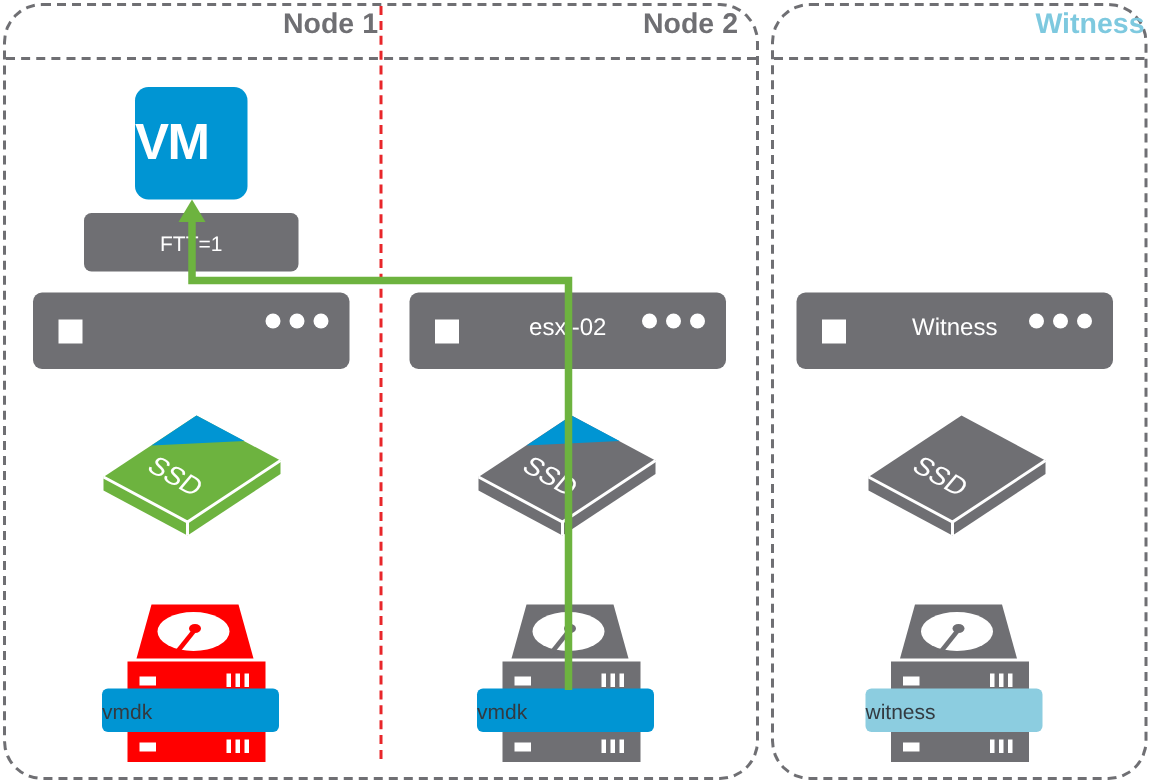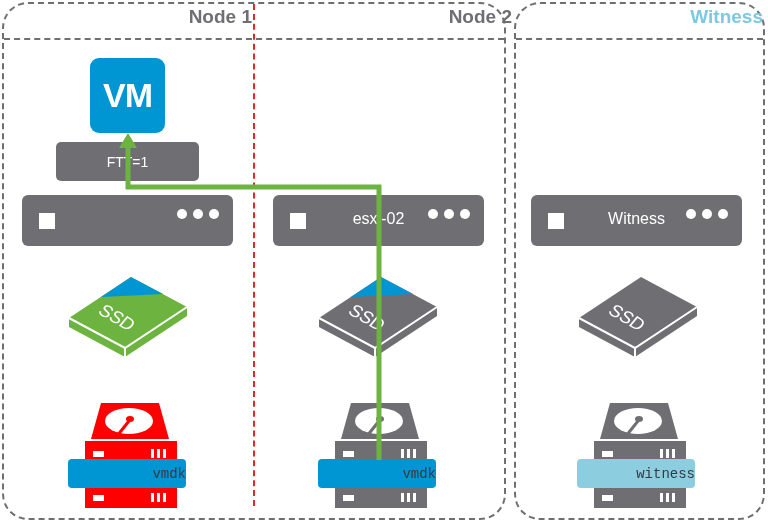--- a/index.html
+++ b/index.html
@@ -4,46 +4,46 @@
 <style>
   html, body { margin: 0; padding: 0; background: #ffffff; }
   body { width: 768px; height: 522px; position: relative; overflow: hidden;
          font-family: "Liberation Sans", sans-serif; }
   .frame { position: absolute; border: 2px dashed #6f6f73; border-radius: 26px; box-sizing: border-box; }
   .hdr-line { position: absolute; height: 0; border-top: 2px dashed #6f6f73; }
   .col-title { position: absolute; top: 6px; font-weight: bold; font-size: 19px; color: #6f6f73; text-align: right; }
   .witness-title { color: #7ec9df; }
   .red-div { position: absolute; left: 253px; top: 4px; width: 0; height: 502px; border-left: 2px dashed #e8262a; }
   .vm { position: absolute; left: 90px; top: 58px; width: 75px; height: 75px; background: #0095d3; border-radius: 9px;
-        color: #fff; font-weight: bold; font-size: 34px; display: flex; align-items: center; justify-content: center; letter-spacing: -1px; }
+        color: #fff; font-weight: bold; font-size: 34px; display: flex; align-items: center; letter-spacing: -1px; }
   .ftt { position: absolute; left: 56px; top: 142px; width: 143px; height: 39px; background: #6f6f73; border-radius: 5px;
          color: #fff; font-size: 14px; display: flex; align-items: center; justify-content: center; }
   .server { position: absolute; top: 195px; width: 211px; height: 51px; background: #6f6f73; border-radius: 6px; }
   .server .sq { position: absolute; left: 17px; top: 18px; width: 16px; height: 16px; background: #fff; }
   .server .lbl { position: absolute; left: 0; right: 0; top: 15px; text-align: center; color: #fff; font-size: 16px; }
   .server .dots { position: absolute; right: 14px; top: 14px; display: flex; gap: 6px; }
   .server .dot { width: 10px; height: 10px; border-radius: 50%; background: #fff; }
   svg.icon { position: absolute; overflow: visible; }
-  .band { position: absolute; top: 459px; width: 118px; height: 29px; border-radius: 4px; display: flex; align-items: center; justify-content: flex-end;
-          font-size: 14px; color: #333a40; font-family: Liberation Mono, monospace; }
+  .band { position: absolute; top: 459px; width: 118px; height: 29px; border-radius: 4px; display: flex; align-items: center; justify-content: flex-start;
+          font-size: 14px; color: #333a40; }
   .band.blue { background: #0095d3; }
   .band.light { background: #8ccde0; }
   svg.path { position: absolute; left: 0; top: 0; pointer-events: none; }
 </style>
 </head>
 <body>
 
 <div class="frame" style="left:2px; top:2px; width:504px; height:518px;"></div>
 <div class="hdr-line" style="left:4px; top:38px; width:500px;"></div>
 <div class="frame" style="left:514px; top:2px; width:251px; height:518px;"></div>
 <div class="hdr-line" style="left:516px; top:38px; width:247px;"></div>
 <div class="red-div"></div>
 
 <div class="col-title" style="left:4px; width:248px;">Node 1</div>
-<div class="col-title" style="left:264px; width:248px;">Node 2</div>
+<div class="col-title" style="left:244px; width:248px;">Node 2</div>
 <div class="col-title witness-title" style="left:516px; width:247px;">Witness</div>
 
 <div class="vm">
     <span>VM</span>
   </div>
 <div class="ftt">
     <span>FTT=1</span>
   </div>
 
 <div class="server" style="left:22px;">

